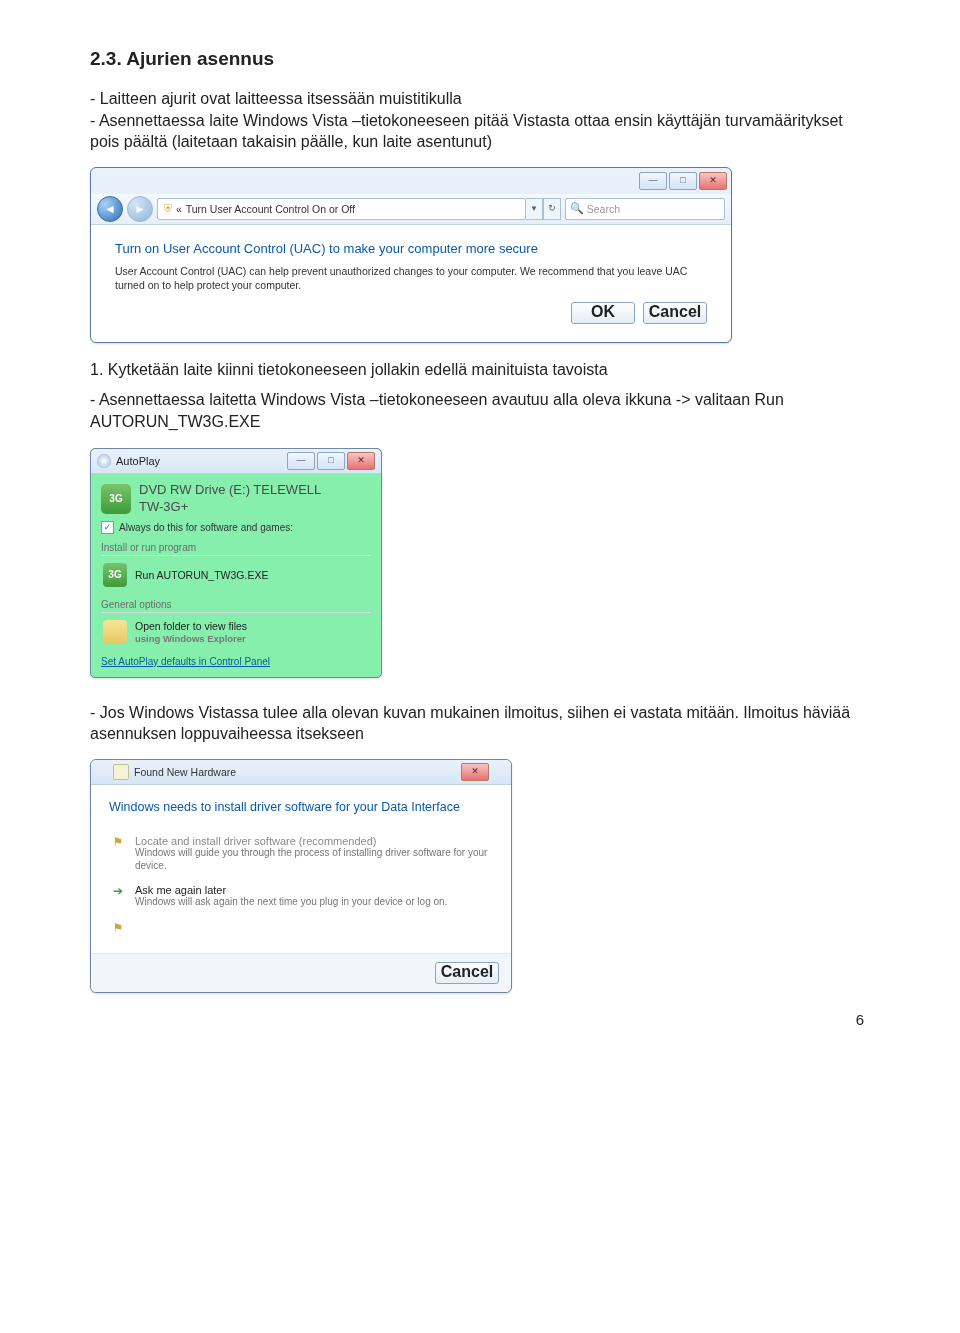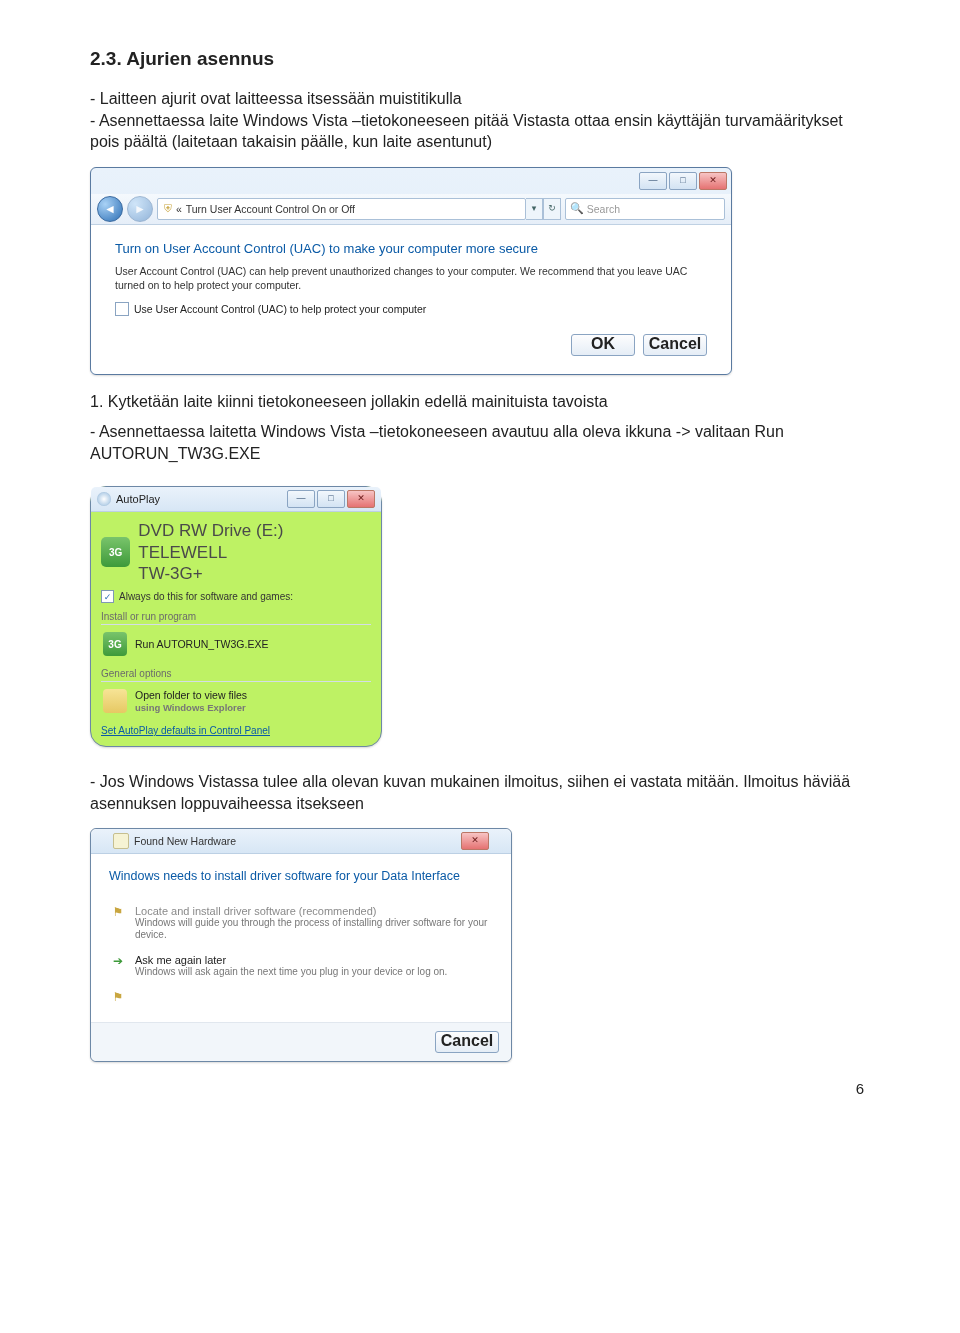--- a/index.html
+++ b/index.html
@@ -117,41 +117,41 @@
   .vbtn {
     min-width:62px;height:20px;border:1px solid #8aa4c2;border-radius:3px;
     background:linear-gradient(#fdfdfe,#e5edf6);
     font-size:16px; text-align:center; line-height:18px; color:#222;font-weight:bold;
   }
 
   
   .autoplay {
     width:290px;
     border:1px solid #6d88a6;
-    border-radius:16px;
-    background:#bef264;
+    border-radius:5px;
+    background:#86efac;
     font-family:"Segoe UI",Tahoma,sans-serif;
     font-size:11px;
-    margin:22px 0 24px 0;
+    margin:16px 0 24px 0;
     box-shadow:0 1px 2px rgba(0,0,0,.15);
   }
   .ap-title {
     height:24px;display:flex;align-items:center;justify-content:space-between;
     padding:0 6px;
     background:linear-gradient(#eaf2fb,#d7e6f5);
     border-bottom:1px solid #bcd0e4;
     border-top-left-radius:5px;border-top-right-radius:5px;
   }
   .ap-title-left{display:flex;align-items:center;gap:5px;}
   .ap-disc{width:14px;height:14px;border-radius:50%;background:radial-gradient(circle,#fff,#bcd4ea 60%,#6a90b6);}
   .ap-titlebtns{display:flex;gap:2px;}
   .ap-body{padding:8px 10px 10px 10px;}
   .ap-drive{display:flex;align-items:center;gap:8px;margin-bottom:6px;}
   .ap-3gicon{width:30px;height:30px;border-radius:5px;background:linear-gradient(#79c46b,#3e9a3a);display:flex;align-items:center;justify-content:center;color:#fff;font-weight:bold;font-size:10px;}
-  .ap-drive-name{color:#4a4a4a;font-size:17px;line-height:1.25;}
+  .ap-drive-name{color:#4a4a4a;font-size:13px;line-height:1.25;}
   .ap-always{display:flex;align-items:center;gap:5px;font-size:10px;color:#333;margin:4px 0 8px 0;}
   .ap-always .box{width:11px;height:11px;border:1px solid #7f99b4;background:#fff;display:flex;align-items:center;justify-content:center;font-size:9px;color:#2c6eb4;}
   .ap-sectionlabel{font-size:10px;color:#6b6b6b;margin:8px 0 3px 0;border-bottom:1px solid #d3dde7;padding-bottom:2px;}
   .ap-item{display:flex;align-items:center;gap:8px;padding:4px 2px;}
   .ap-item .smicon{width:24px;height:24px;border-radius:4px;display:flex;align-items:center;justify-content:center;font-size:10px;}
   .ap-item .smicon.run{background:linear-gradient(#79c46b,#3e9a3a);color:#fff;font-weight:bold;}
   .ap-item .smicon.folder{background:linear-gradient(#f7e496,#e6c863);}
   .ap-item .txt{font-size:10.5px;color:#222;line-height:1.2;}
   .ap-item .sub{font-size:9.5px;color:#777;font-weight:bold;}
   .ap-link{color:#0a5aa6;font-size:10px;text-decoration:underline;margin-top:8px;display:block;}
@@ -211,24 +211,20 @@
         <div class="dropbtn" style="border-left:1px solid #aac0d8;">↻</div>
       </div>
       <div class="searchbox">
         <span class="mag">🔍</span>
         <span>Search</span>
       </div>
     </div>
     <div class="w7-content">
       <div class="uac-head">Turn on User Account Control (UAC) to make your computer more secure</div>
       <div class="uac-sub">User Account Control (UAC) can help prevent unauthorized changes to your computer. We recommend that you leave UAC turned on to help protect your computer.</div>
-      <div class="uac-check">
-        <span class="box"></span>
-        <span>Use User Account Control (UAC) to help protect your computer</span>
-      </div>
       <div class="uac-buttons">
         <div class="vbtn">OK</div>
         <div class="vbtn">Cancel</div>
       </div>
     </div>
   </div>
 
   <p class="numbered">1. Kytketään laite kiinni tietokoneeseen jollakin edellä mainituista tavoista</p>
 
   <p class="body-text indent1" style="white-space:pre-line;">- Asennettaessa laitetta Windows Vista –tietokoneeseen avautuu alla oleva ikkuna -&gt; valitaan Run AUTORUN_TW3G.EXE</p>

